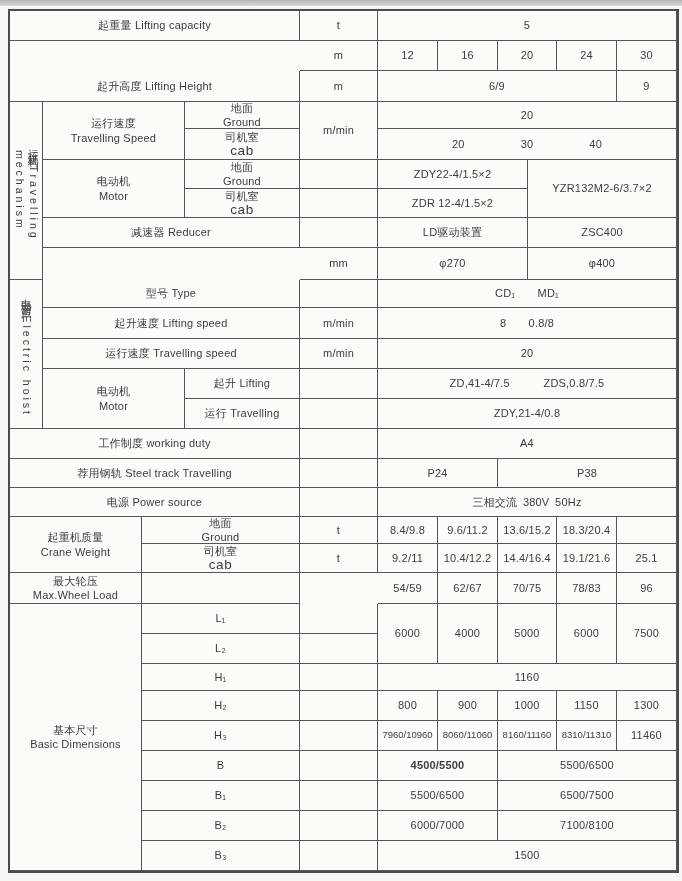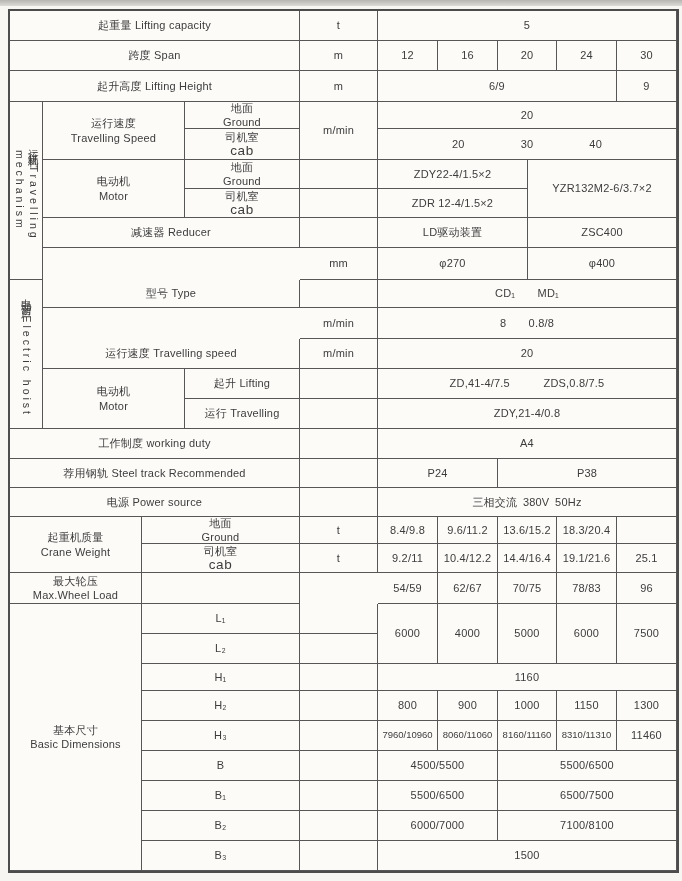--- a/index.html
+++ b/index.html
@@ -50,21 +50,20 @@
 </style>
 </head>
 <body>
 
 <div class="scan-edge"></div>
 <div class="paper"></div>
 <div class="spec-table">
     <div class="cell" style="grid-area: 1 / 1 / span 1 / span 4;">起重量 Lifting capacity</div>
     <div class="cell" style="grid-area: 1 / 5 / span 1 / span 1;">t</div>
     <div class="cell" style="grid-area: 1 / 6 / span 1 / span 6;">5</div>
-    <div class="cell" style="grid-area: 2 / 1 / span 1 / span 4;">跨度 Span</div>
     <div class="cell" style="grid-area: 2 / 5 / span 1 / span 1;">m</div>
     <div class="cell" style="grid-area: 2 / 6 / span 1 / span 1;">12</div>
     <div class="cell" style="grid-area: 2 / 7 / span 1 / span 1;">16</div>
     <div class="cell" style="grid-area: 2 / 8 / span 1 / span 2;">20</div>
     <div class="cell" style="grid-area: 2 / 10 / span 1 / span 1;">24</div>
     <div class="cell" style="grid-area: 2 / 11 / span 1 / span 1;">30</div>
     <div class="cell" style="grid-area: 3 / 1 / span 1 / span 4;">起升高度 Lifting Height</div>
     <div class="cell" style="grid-area: 3 / 5 / span 1 / span 1;">m</div>
     <div class="cell" style="grid-area: 3 / 6 / span 1 / span 5;">6/9</div>
     <div class="cell" style="grid-area: 3 / 11 / span 1 / span 1;">9</div>
@@ -91,37 +90,38 @@
     <div class="cell" style="grid-area: 8 / 5 / span 1 / span 1;"></div>
     <div class="cell" style="grid-area: 8 / 6 / span 1 / span 3;">LD驱动装置</div>
     <div class="cell" style="grid-area: 8 / 9 / span 1 / span 3;">ZSC400</div>
     <div class="cell" style="grid-area: 9 / 5 / span 1 / span 1;">mm</div>
     <div class="cell" style="grid-area: 9 / 6 / span 1 / span 3;">φ270</div>
     <div class="cell" style="grid-area: 9 / 9 / span 1 / span 3;">φ400</div>
     <div class="cell vert" style="grid-area: 10 / 1 / span 5 / span 1;">电动葫芦 Electric hoist</div>
     <div class="cell" style="grid-area: 10 / 2 / span 1 / span 3;">型号 Type</div>
     <div class="cell" style="grid-area: 10 / 5 / span 1 / span 1;"></div>
     <div class="cell" style="grid-area: 10 / 6 / span 1 / span 6;">CD₁  MD₁</div>
+    <div class="cell" style="grid-area: 11 / 2 / span 1 / span 3;">起升速度 Lifting speed</div>
     <div class="cell" style="grid-area: 11 / 5 / span 1 / span 1;">m/min</div>
     <div class="cell" style="grid-area: 11 / 6 / span 1 / span 6;">8  0.8/8</div>
     <div class="cell" style="grid-area: 12 / 2 / span 1 / span 3;">运行速度 Travelling speed</div>
     <div class="cell" style="grid-area: 12 / 5 / span 1 / span 1;">m/min</div>
     <div class="cell" style="grid-area: 12 / 6 / span 1 / span 6;">20</div>
     <div class="cell" style="grid-area: 13 / 2 / span 2 / span 2;">电动机
 Motor</div>
     <div class="cell" style="grid-area: 13 / 4 / span 1 / span 1;">起升 Lifting</div>
     <div class="cell" style="grid-area: 13 / 5 / span 1 / span 1;"></div>
     <div class="cell" style="grid-area: 13 / 6 / span 1 / span 6;">ZD,41-4/7.5   ZDS,0.8/7.5</div>
     <div class="cell" style="grid-area: 14 / 4 / span 1 / span 1;">运行 Travelling</div>
     <div class="cell" style="grid-area: 14 / 5 / span 1 / span 1;"></div>
     <div class="cell" style="grid-area: 14 / 6 / span 1 / span 6;">ZDY,21-4/0.8</div>
     <div class="cell" style="grid-area: 15 / 1 / span 1 / span 4;">工作制度 working duty</div>
     <div class="cell" style="grid-area: 15 / 5 / span 1 / span 1;"></div>
     <div class="cell" style="grid-area: 15 / 6 / span 1 / span 6;">A4</div>
-    <div class="cell" style="grid-area: 16 / 1 / span 1 / span 4;">荐用钢轨 Steel track Recommended</div>
+    <div class="cell" style="grid-area: 16 / 1 / span 1 / span 4;">荐用钢轨 Steel track Travelling</div>
     <div class="cell" style="grid-area: 16 / 5 / span 1 / span 1;"></div>
     <div class="cell" style="grid-area: 16 / 6 / span 1 / span 2;">P24</div>
     <div class="cell" style="grid-area: 16 / 8 / span 1 / span 4;">P38</div>
     <div class="cell" style="grid-area: 17 / 1 / span 1 / span 4;">电源 Power source</div>
     <div class="cell" style="grid-area: 17 / 5 / span 1 / span 1;"></div>
     <div class="cell" style="grid-area: 17 / 6 / span 1 / span 6;">三相交流 380V 50Hz</div>
     <div class="cell" style="grid-area: 18 / 1 / span 2 / span 2;">起重机质量
 Crane Weight</div>
     <div class="cell" style="grid-area: 18 / 3 / span 1 / span 2;">地面
 Ground</div>
@@ -169,21 +169,21 @@
     <div class="cell" style="grid-area: 24 / 11 / span 1 / span 1;">1300</div>
     <div class="cell" style="grid-area: 25 / 3 / span 1 / span 2;">H₃</div>
     <div class="cell" style="grid-area: 25 / 5 / span 1 / span 1;"></div>
     <div class="cell sm" style="grid-area: 25 / 6 / span 1 / span 1;">7960/10960</div>
     <div class="cell sm" style="grid-area: 25 / 7 / span 1 / span 1;">8060/11060</div>
     <div class="cell sm" style="grid-area: 25 / 8 / span 1 / span 2;">8160/11160</div>
     <div class="cell sm" style="grid-area: 25 / 10 / span 1 / span 1;">8310/11310</div>
     <div class="cell" style="grid-area: 25 / 11 / span 1 / span 1;">11460</div>
     <div class="cell" style="grid-area: 26 / 3 / span 1 / span 2;">B</div>
     <div class="cell" style="grid-area: 26 / 5 / span 1 / span 1;"></div>
-    <div class="cell" style="grid-area: 26 / 6 / span 1 / span 2;">4500/5500</div>
+    <div class="cell" style="grid-area: 26 / 6 / span 1 / span 2; font-weight: bold;">4500/5500</div>
     <div class="cell" style="grid-area: 26 / 8 / span 1 / span 4;">5500/6500</div>
     <div class="cell" style="grid-area: 27 / 3 / span 1 / span 2;">B₁</div>
     <div class="cell" style="grid-area: 27 / 5 / span 1 / span 1;"></div>
     <div class="cell" style="grid-area: 27 / 6 / span 1 / span 2;">5500/6500</div>
     <div class="cell" style="grid-area: 27 / 8 / span 1 / span 4;">6500/7500</div>
     <div class="cell" style="grid-area: 28 / 3 / span 1 / span 2;">B₂</div>
     <div class="cell" style="grid-area: 28 / 5 / span 1 / span 1;"></div>
     <div class="cell" style="grid-area: 28 / 6 / span 1 / span 2;">6000/7000</div>
     <div class="cell" style="grid-area: 28 / 8 / span 1 / span 4;">7100/8100</div>
     <div class="cell" style="grid-area: 29 / 3 / span 1 / span 2;">B₃</div>

